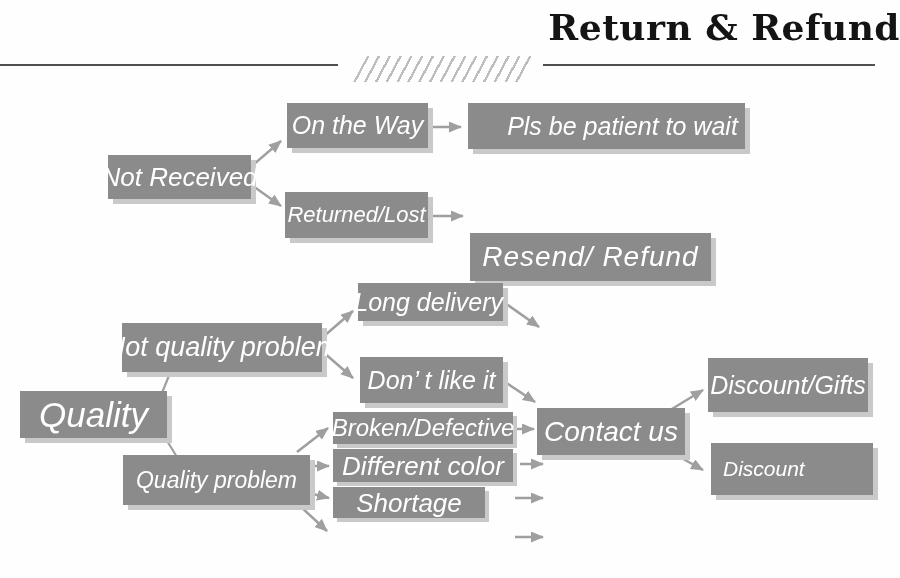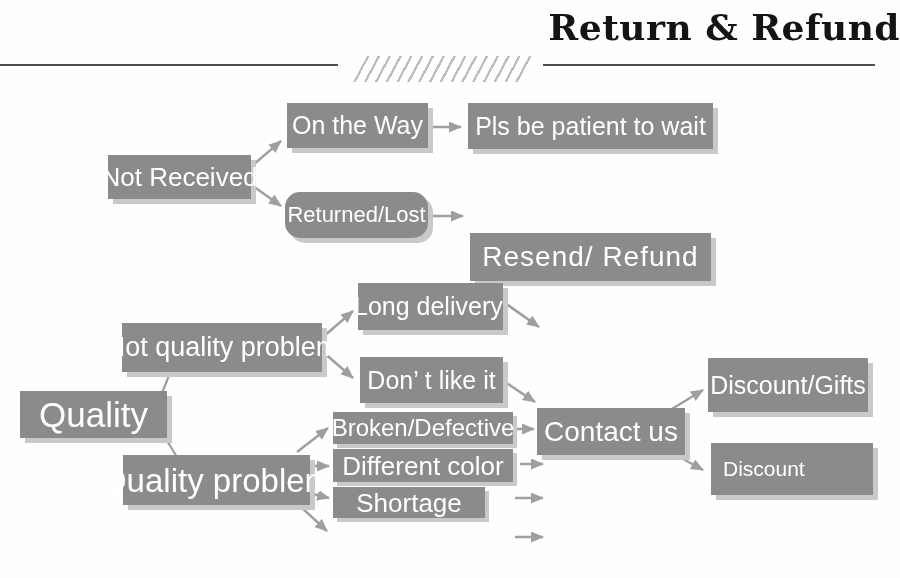--- a/index.html
+++ b/index.html
@@ -22,36 +22,37 @@
     background:repeating-linear-gradient(90deg, var(--hatch) 0 2.6px, transparent 2.6px 10.8px);
     transform:skewX(-28deg);
   }
 
   
   .node {
     position:absolute; background:var(--box_bg); color:var(--text);
     display:flex; align-items:center; justify-content:center;
     box-shadow:5px 5px 0 var(--box_shadow); white-space:nowrap;
     line-height:1;
+    font-style:italic;
   }
   .node.sm { box-shadow:4px 4px 0 var(--box_shadow); }
 
   #n-not-received  { left:108px; top:155px; width:143px; height:44px; font-size:26px; }
   #n-on-the-way    { left:287px; top:103px; width:141px; height:45px; font-size:25px; }
-  #n-pls-wait      { left:468px; top:103px; width:245px; height:46px; font-size:25px; }
-  #n-returned-lost { left:285px; top:192px; width:143px; height:46px; font-size:22px;border-radius:15px; }
+  #n-pls-wait      { left:468px; top:103px; width:245px; height:46px; font-size:25px;padding-left:32px; }
+  #n-returned-lost { left:285px; top:192px; width:143px; height:46px; font-size:22px; }
   #n-resend-refund { left:470px; top:192px; width:241px; height:48px; font-size:28px; letter-spacing:1px;margin-top:41px; }
 
   #n-received      { left:20px;  top:391px; width:147px; height:47px; font-size:35px; }
   #n-not-quality   { left:122px; top:323px; width:200px; height:49px; font-size:27px; }
-  #n-long-delivery { left:358px; top:283px; width:145px; height:47px; font-size:25px;
-                     justify-content:flex-start; }
+  #n-long-delivery { left:358px; top:283px; width:145px; height:38px; font-size:25px;
+                     justify-content:flex-end; }
   #n-long-delivery span { margin-left:-4px; }
   #n-dont-like     { left:360px; top:357px; width:143px; height:46px; font-size:25px; }
-  #n-quality       { left:123px; top:455px; width:187px; height:50px; font-size:33px; }
+  #n-quality       { left:123px; top:455px; width:187px; height:50px; font-size:23px; }
 
   #n-broken        { left:333px; top:412px; width:180px; height:32px; font-size:24px; }
   #n-different     { left:333px; top:449px; width:180px; height:33px; font-size:26px; }
   #n-shortage      { left:333px; top:487px; width:152px; height:31px; font-size:26px; }
   #n-wrong         { left:333px; top:524px; width:178px; height:34px; font-size:28px; }
 
   #n-contact       { left:537px; top:408px; width:148px; height:47px; font-size:28px; }
   #n-discount-gifts{ left:708px; top:358px; width:160px; height:54px; font-size:25px; }
   #n-resend-discount {
     left:711px; top:443px; width:162px; height:52px; font-size:21px;

